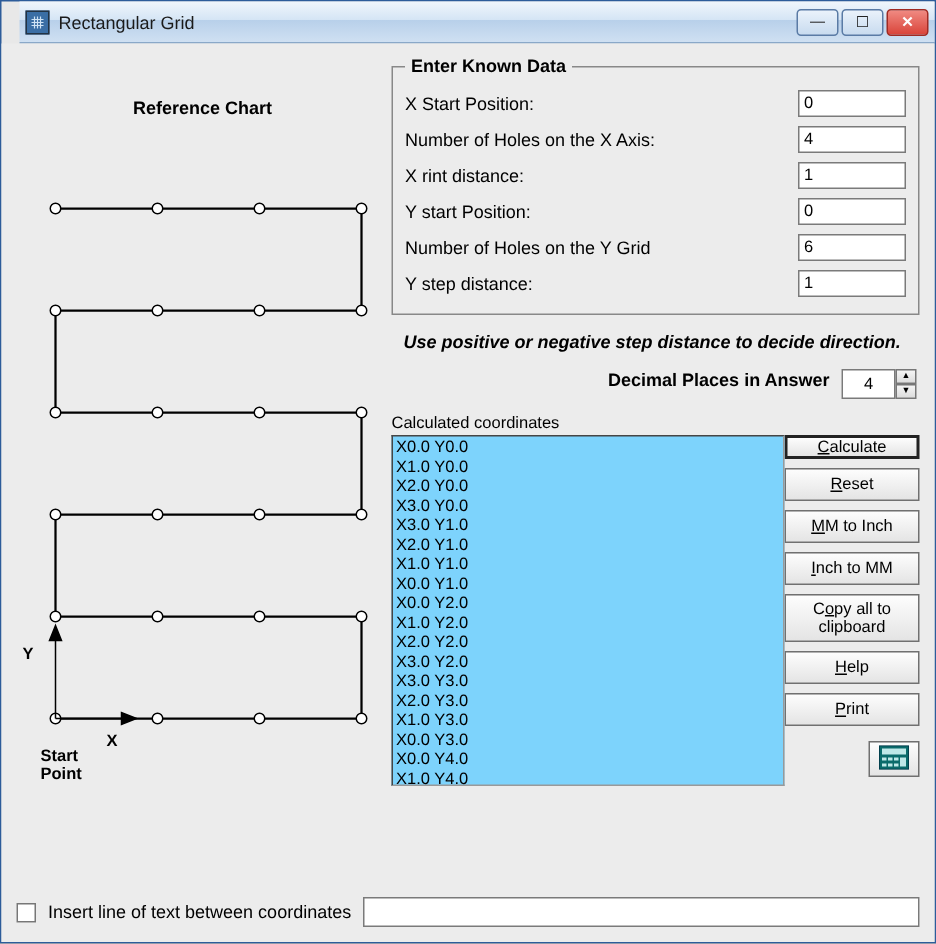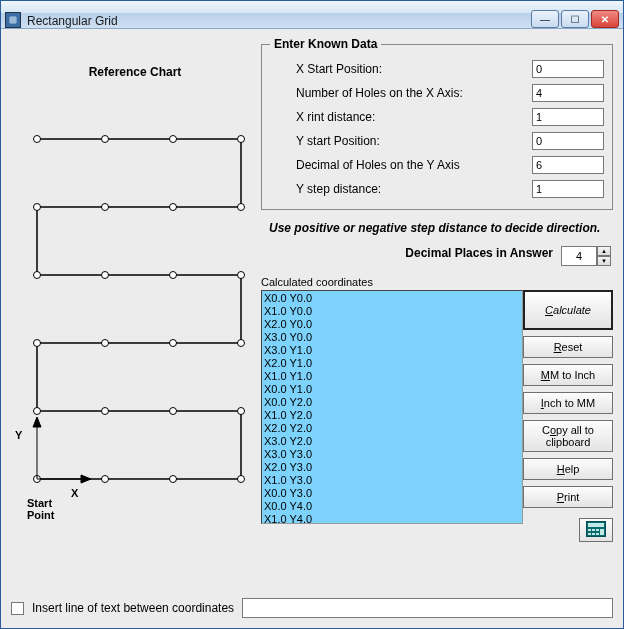--- a/index.html
+++ b/index.html
@@ -17,22 +17,23 @@
     height: 629px;
     background: #e8e8e8;
     border: 1px solid #2d5c9a;
     position: relative;
   }
   .titlebar {
     height: 28px;
     background: linear-gradient(to bottom, #f0f6fc 0%, #d5e5f5 45%, #b8d0ea 46%, #cfe0f2 100%);
     border-bottom: 1px solid #8aa8c8;
     display: flex;
-    align-items: flex-end;
+    align-items: center;
     padding: 0 4px;
+    margin-left: 12px;
   }
   .titlebar .icon {
     width: 16px; height: 16px;
     background: #3a6ea5;
     margin-right: 6px;
     border: 1px solid #234;
     display:inline-flex; align-items:center; justify-content:center;
   }
   .titlebar .icon svg { display:block; }
   .titlebar .title { color: #1a1a1a; font-size: 12px; }
@@ -69,21 +70,21 @@
     text-align: center;
     font-weight: bold;
     padding: 28px 0 10px 0;
     font-size: 12px;
   }
   .known-data {
     flex: 1;
   }
   .kd-legend { font-weight: bold; font-size: 12px; padding: 0 4px; }
   .kd-row { display:flex; align-items:center; height: 24px; }
-  .kd-row label { flex: 1; font-size: 12px; margin-left: 26px; }
+  .kd-row label { flex: 1; font-size: 12px; }
   .kd-row input {
     width: 72px; height: 18px;
     border: 1px solid #7a7a7a;
     font-size: 11px; padding: 0 3px;
     background: #fff;
   }
   .hint {
     font-weight: bold;
     font-size: 12px;
     padding: 10px 4px 4px 8px;
@@ -150,21 +151,21 @@
   .btn {
     height: 22px;
     border: 1px solid #707070;
     background: linear-gradient(to bottom, #fdfdfd, #e4e4e4);
     font-size: 11px;
     text-align:center;
     display:flex; align-items:center; justify-content:center;
     cursor: default;
     padding: 0 2px;
   }
-  .btn.default { border: 2px solid #222; height: 40px; font-style: italic; }
+  .btn.default { border: 2px solid #222; height: 16px; }
   .btn.multiline { height: 32px; line-height: 1.1; }
   .btn .ul { text-decoration: underline; }
   .icon-btn {
     width: 34px; height: 24px;
     align-self: flex-end;
     border: 1px solid #707070;
     background: linear-gradient(to bottom, #fdfdfd, #e4e4e4);
     display:flex; align-items:center; justify-content:center;
     margin-top: 4px;
   }
@@ -267,21 +268,21 @@
           </div>
           <div class="kd-row">
             <label>X rint distance:</label>
             <input type="text" value="1" style="">
           </div>
           <div class="kd-row">
             <label>Y start Position:</label>
             <input type="text" value="0" style="">
           </div>
           <div class="kd-row">
-            <label>Decimal of Holes on the Y Axis</label>
+            <label>Number of Holes on the Y Grid</label>
             <input type="text" value="6" style="">
           </div>
           <div class="kd-row">
             <label>Y step distance:</label>
             <input type="text" value="1" style="">
           </div>
         </fieldset>
 
         <div class="hint">Use positive or negative step distance to decide direction.</div>
 

